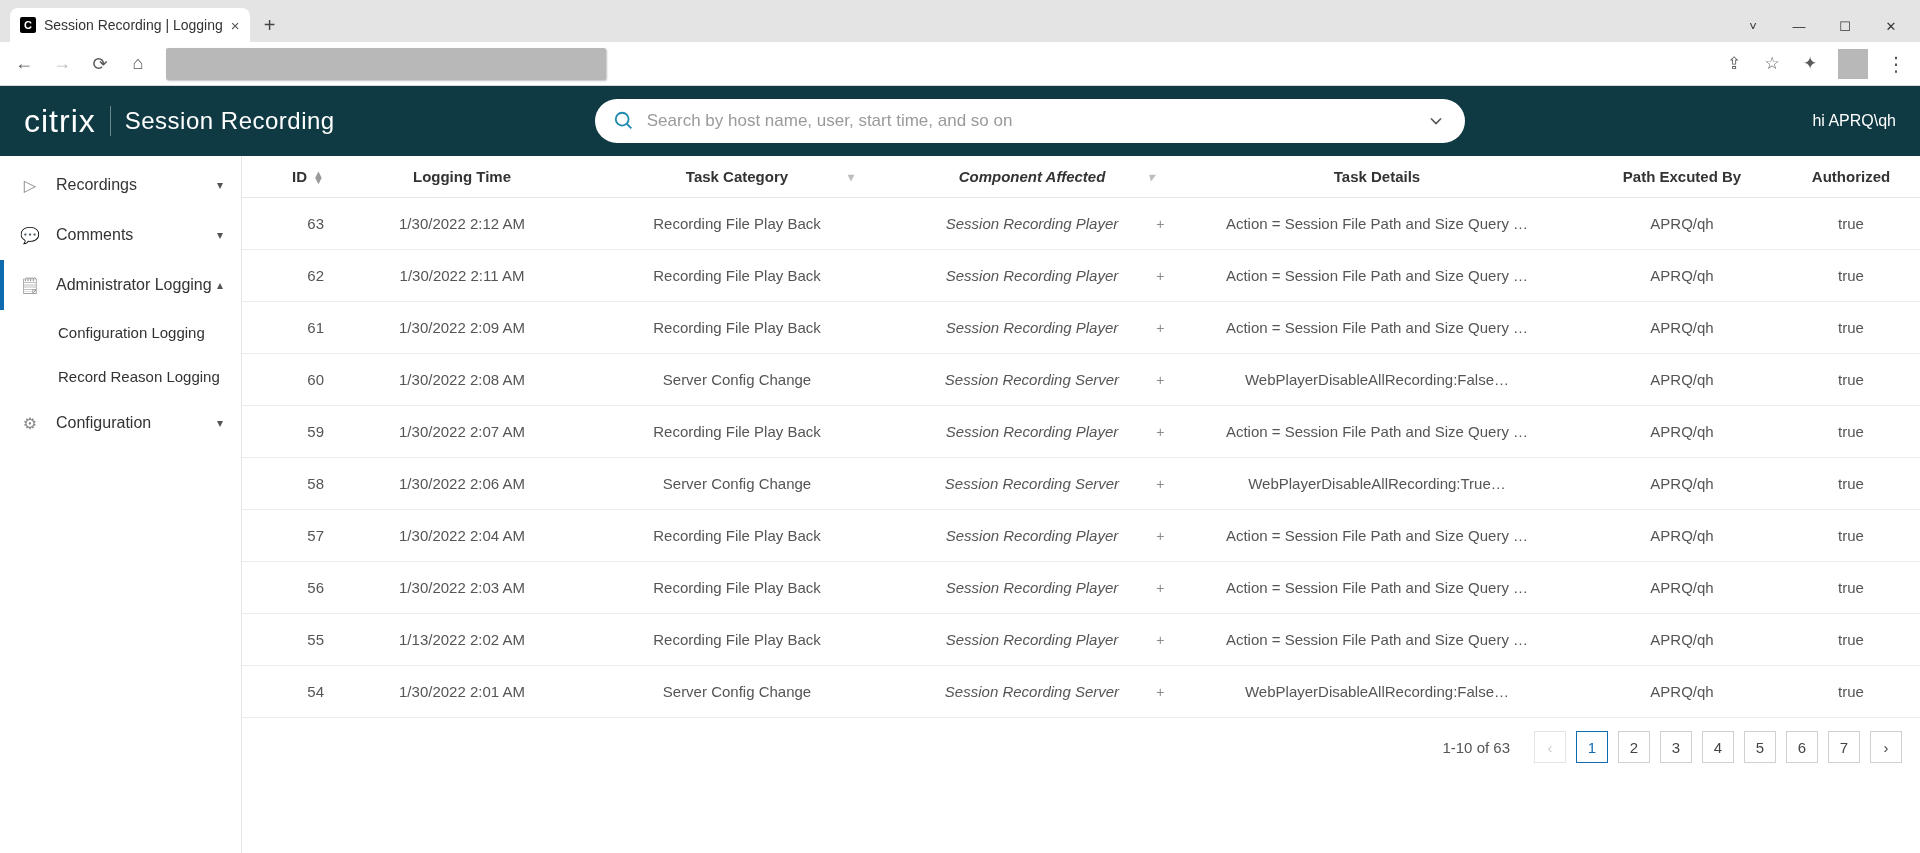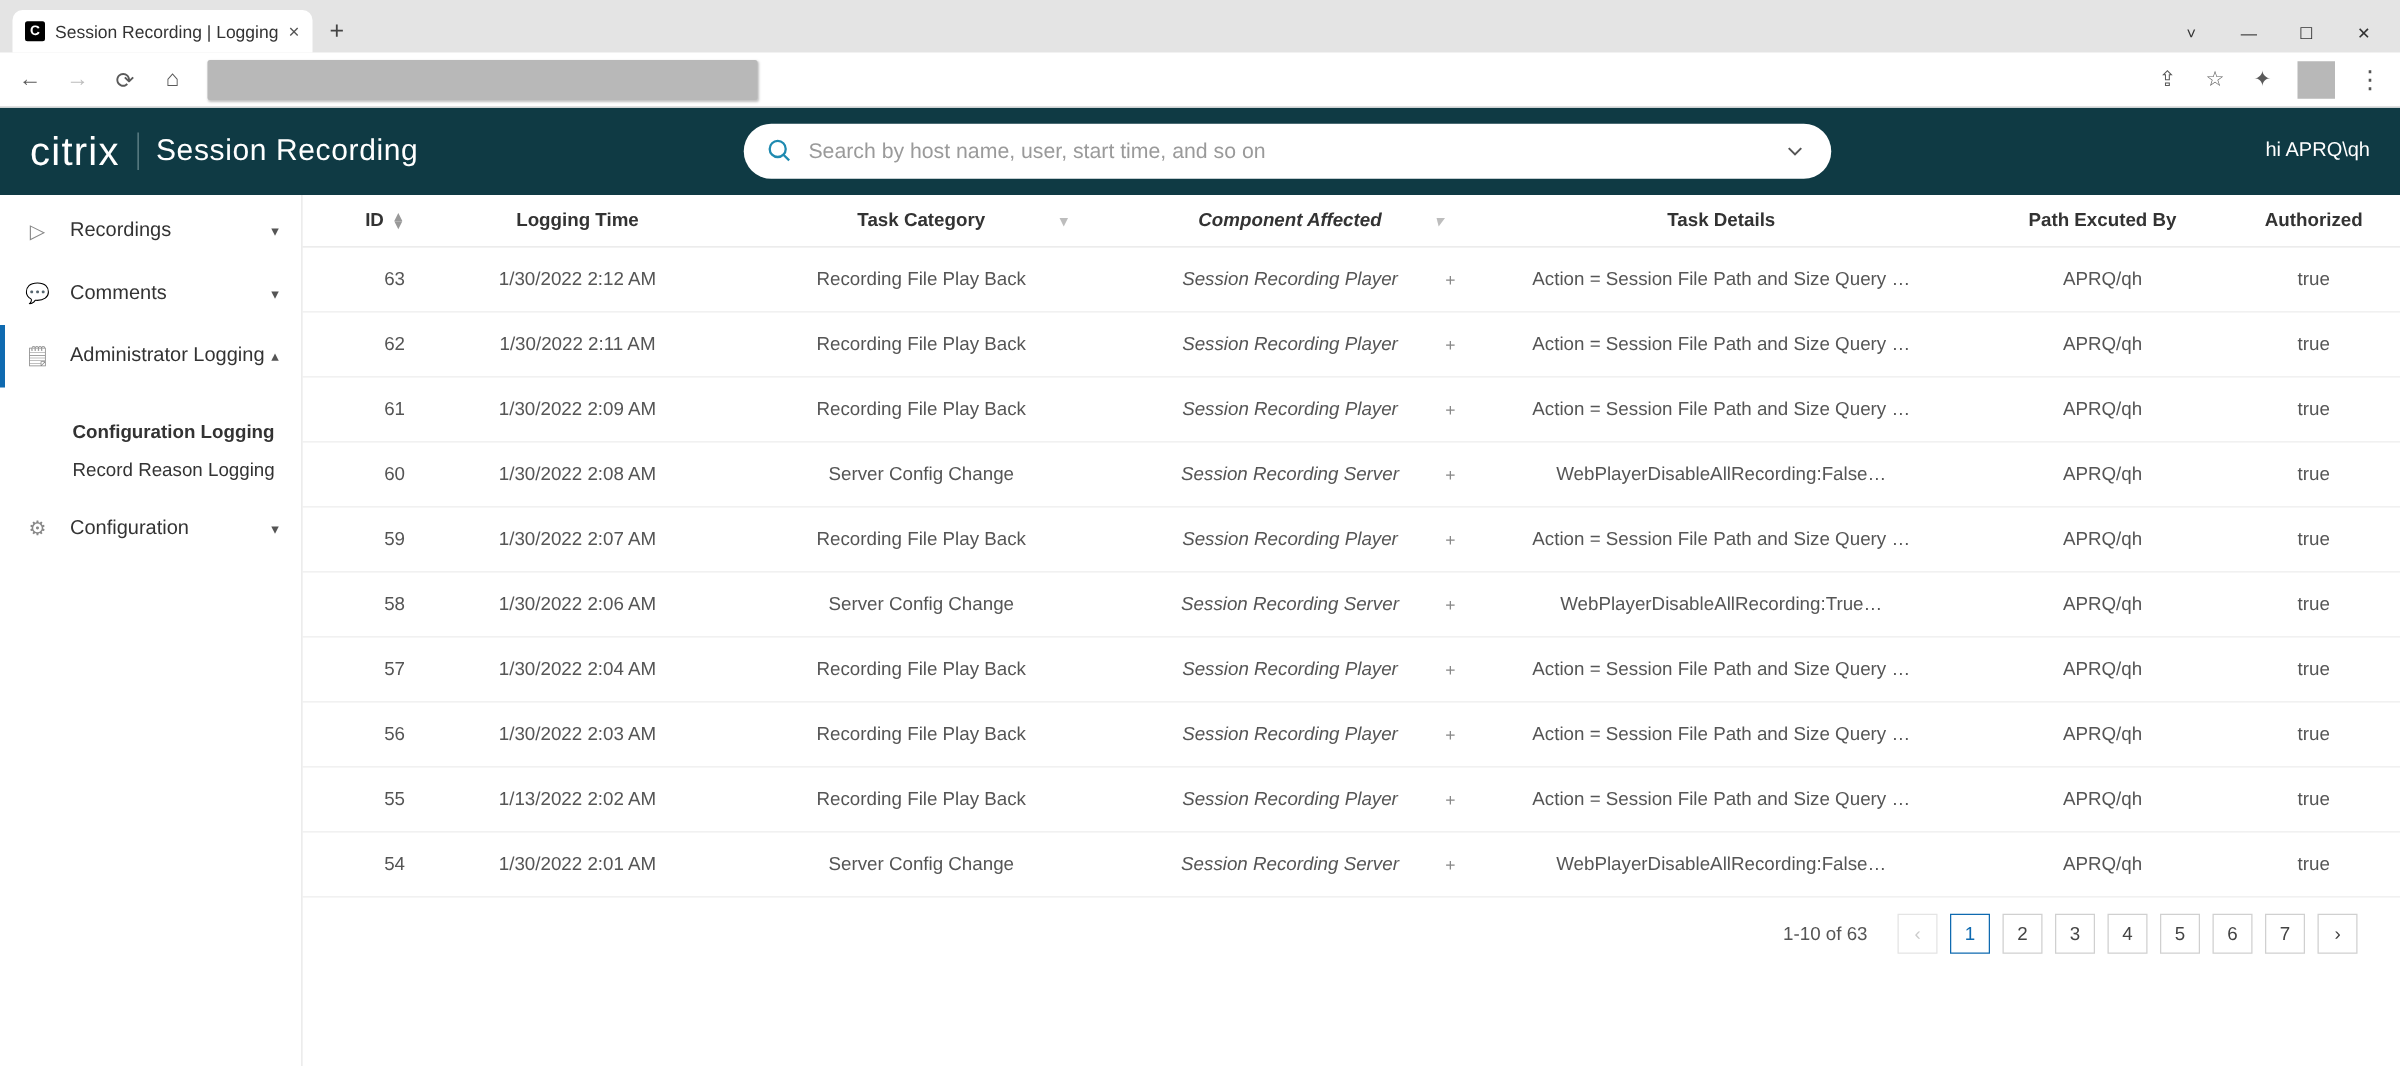--- a/index.html
+++ b/index.html
@@ -35,40 +35,40 @@
   .user-info { margin-left:auto; font-size:16px; }
 
   
   .app-body { display:flex; height:calc(853px - 86px - 70px); }
   .sidebar { width:242px; border-right:1px solid #e6e6e6; background:#fff; padding-top:4px; }
   .side-item { height:50px; display:flex; align-items:center; padding:0 18px; font-size:16px; color:#333; cursor:pointer; position:relative; }
   .side-item .side-icon { width:24px; display:flex; justify-content:center; color:#888; margin-right:14px; }
   .side-item .chev { margin-left:auto; color:#555; font-size:12px; }
   .side-item.active::before { content:""; position:absolute; left:0; top:0; bottom:0; width:4px; background:#0f6ab0; }
   .side-sub { padding-left:58px; height:44px; display:flex; align-items:center; font-size:15px; color:#333; cursor:pointer; }
-  .side-sub.current { font-weight:700;align-items:flex-end; }
+  .side-sub.current { font-weight:400; }
 
   .content { flex:1; display:flex; flex-direction:column; }
   .grid-header { height:42px; border-bottom:1px solid #e6e6e6; display:flex; align-items:center; font-size:15px; color:#333; font-weight:600; }
   .cell { padding:0 8px; display:flex; align-items:center; justify-content:center; }
   .col-id { width:90px;justify-content:flex-end; }
   .col-time { width:260px; }
   .col-cat { width:290px; }
   .col-comp { width:300px;font-style:italic; }
   .col-details { width:390px; }
   .col-exec { width:220px; }
   .col-auth { width:118px; }
   .sort-icon { margin-left:6px; font-size:11px; color:#999; display:flex; flex-direction:column; line-height:6px; }
   .filter-icon { margin-left:auto; margin-right:18px; color:#bdbdbd; font-size:12px; cursor:pointer; }
   .row { height:52px; border-bottom:1px solid #ededed; display:flex; align-items:center; font-size:15px; color:#555; }
   .row .cell { font-weight:400; }
   .expand-btn { width:24px; text-align:center; color:#888; cursor:pointer; font-size:14px; position:absolute; right:10px; }
   .cell-rel { position:relative; }
 
-  .pagination { height:58px; display:flex; align-items:center; justify-content:flex-end; padding-right:34px; gap:10px; font-size:15px; color:#555; }
+  .pagination { height:58px; display:flex; align-items:center; justify-content:flex-end; padding-right:18px; gap:10px; font-size:15px; color:#555; }
   .page-info { margin-right:14px; }
   .page-btn { width:32px; height:32px; border:1px solid #d0d0d0; display:flex; align-items:center; justify-content:center; font-size:15px; color:#444; cursor:pointer; background:#fff; }
   .page-btn.active { border-color:#0f6ab0; color:#0f6ab0; }
   .page-btn.disabled { color:#ccc; border-color:#e4e4e4; cursor:default; }
 </style>
 </head>
 <body>
 
 <div class="browser-chrome">
   <div class="tab-strip">

